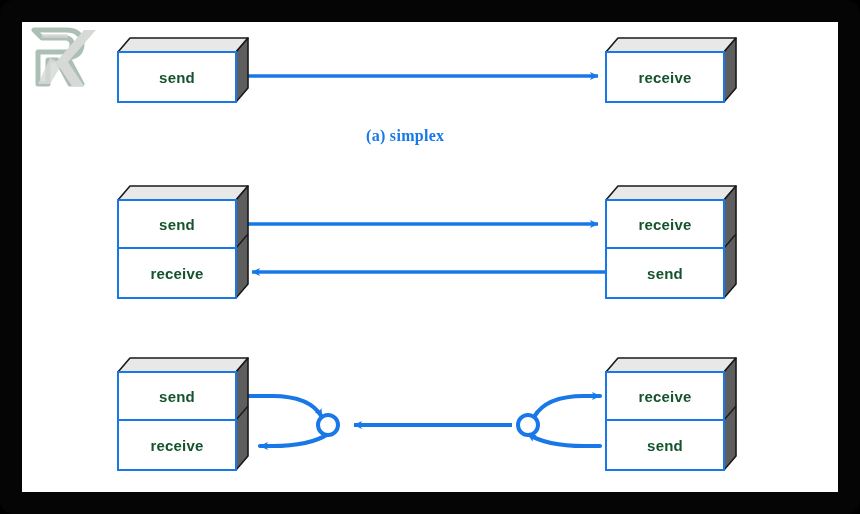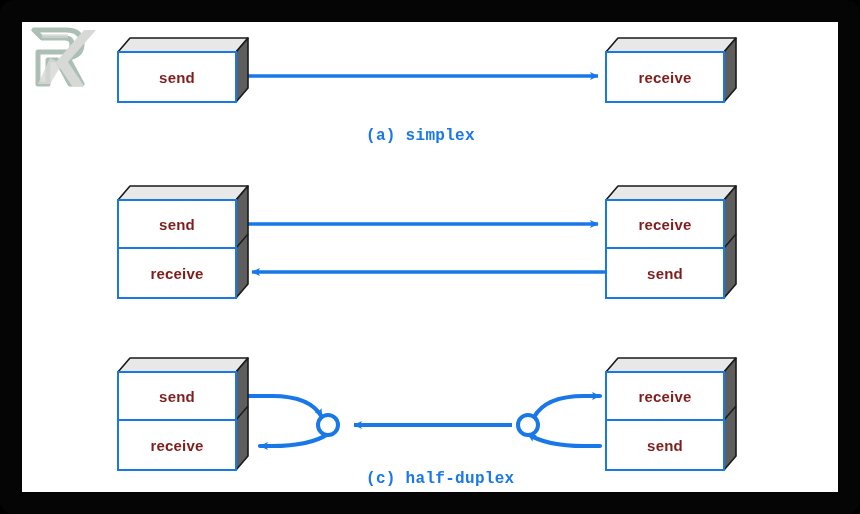--- a/index.html
+++ b/index.html
@@ -19,33 +19,33 @@
   #canvas {
     position:relative;
     width:816px; height:470px;
     background:#ffffff;
     overflow:hidden;
   }
   #diagram-svg { position:absolute; left:0; top:0; }
 
   .box-label {
     position:absolute;
-    color:#7f1d1d;
+    color:#14532d;
     font-weight:bold;
     font-size:15px;
     font-family:"Liberation Sans", sans-serif;
     white-space:nowrap;
     letter-spacing:0.2px;
   }
   .caption {
     position:absolute;
     color:#1878e8;
     font-weight:bold;
     font-size:16px;
-    font-family:Liberation Mono, monospace;
+    font-family:Liberation Serif, serif;
     white-space:nowrap;
     letter-spacing:0.3px;
   }
 </style>
 </head>
 <body>
 
 <div id="frame">
   <div id="canvas">
 
@@ -161,16 +161,15 @@
 
     <div class="box-label" style="left:96px; top:194px; width:118px; text-align:center;">send</div>
     <div class="box-label" style="left:96px; top:243px; width:118px; text-align:center;">receive</div>
     <div class="box-label" style="left:584px; top:194px; width:118px; text-align:center;">receive</div>
     <div class="box-label" style="left:584px; top:243px; width:118px; text-align:center;">send</div>
 
     <div class="box-label" style="left:96px; top:366px; width:118px; text-align:center;">send</div>
     <div class="box-label" style="left:96px; top:415px; width:118px; text-align:center;">receive</div>
     <div class="box-label" style="left:584px; top:366px; width:118px; text-align:center;">receive</div>
     <div class="box-label" style="left:584px; top:415px; width:118px; text-align:center;">send</div>
-    <div class="caption" style="left:344px; top:448px;">(c)  half-duplex</div>
 
   </div>
 </div>
 
 </body></html>

